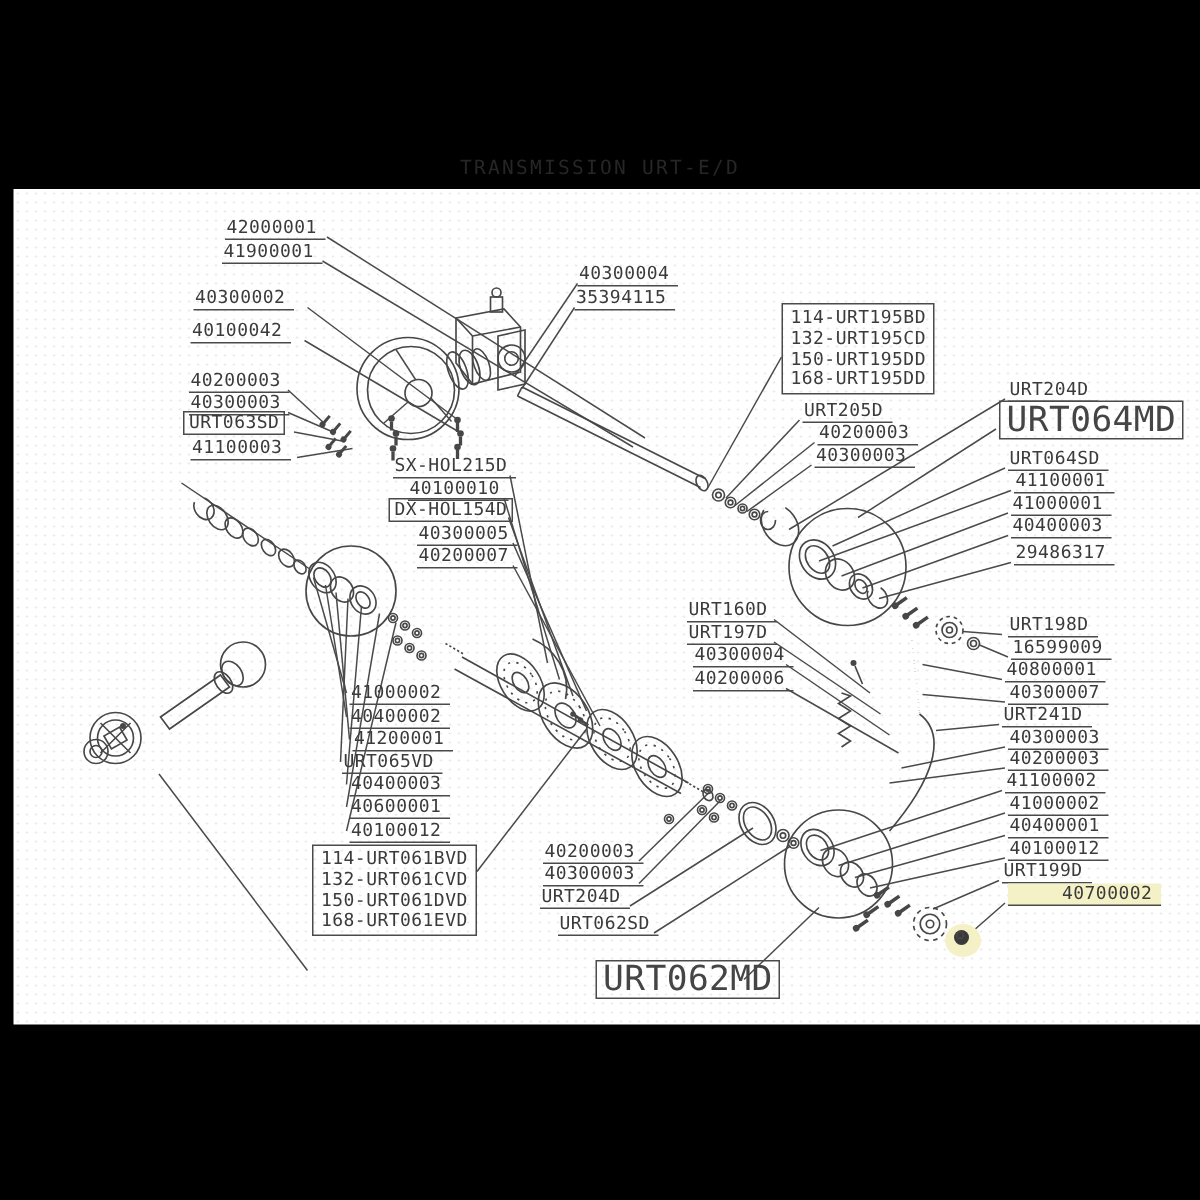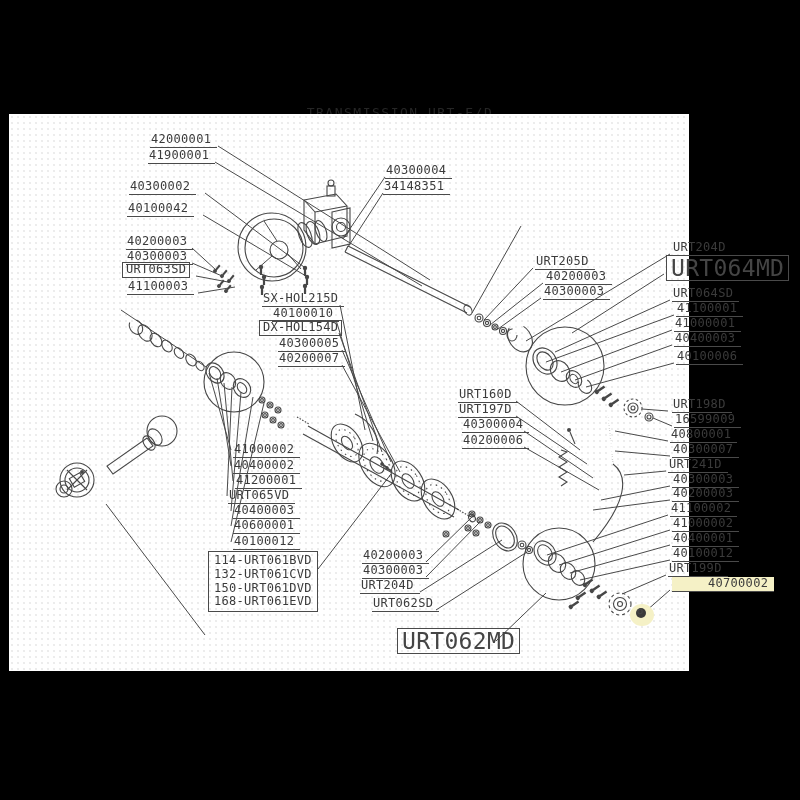--- a/index.html
+++ b/index.html
@@ -1,20 +1,20 @@
 <!DOCTYPE html>
 <html><head>
 <meta charset="utf-8">
 <style>
   html,body{margin:0;padding:0;background:#000;}
   .stage{position:relative;width:800px;height:800px;background:#000;overflow:hidden;
          font-family:"DejaVu Sans Mono","Liberation Mono",monospace;}
   .title{position:absolute;left:0;top:105px;width:100%;text-align:center;
          color:#262626;font-size:13px;letter-spacing:1.5px;}
-  .sheet{position:absolute;left:9px;top:114px;width:680px;height:557px;background:#fff;
+  .sheet{position:absolute;left:9px;top:126px;width:792px;height:557px;background:#fff;
          background-image:radial-gradient(circle,#ececec 0.7px,transparent 0.9px);
          background-size:6px 6px;}
   .sheet svg{position:absolute;left:0;top:0;}
   .lbl{position:absolute;font-size:12px;line-height:13px;color:#3b3b3b;white-space:nowrap;
        letter-spacing:0.3px;padding:0 6px 1px 1px;border-bottom:1.2px solid #4a4a4a;}
   .lbl.box{border:1.2px solid #4a4a4a;padding:0 3px 1px 3px;}
   .lbl.big{font-size:23px;line-height:22px;border:1.4px solid #4a4a4a;padding:1px 4px;color:#454545;}
   .lbl.hl{background:#f5f1c6;padding-left:36px;}
   .grpbox{position:absolute;border:1.2px solid #4a4a4a;padding:2px 5px;font-size:12px;
           line-height:13.8px;color:#3b3b3b;letter-spacing:0.3px;white-space:nowrap;background:transparent;}
@@ -350,39 +350,45 @@
     <div class="lbl" style="left:141px;top:19px">42000001</div>
     <div class="lbl" style="left:139px;top:35px">41900001</div>
     <div class="lbl" style="left:120px;top:66px">40300002</div>
     <div class="lbl" style="left:118px;top:88px">40100042</div>
     <div class="lbl" style="left:117px;top:121px">40200003</div>
     <div class="lbl" style="left:117px;top:136px">40300003</div>
     <div class="lbl box" style="left:113px;top:148px">URT063SD</div>
     <div class="lbl" style="left:118px;top:166px">41100003</div>
 
     <div class="lbl" style="left:376px;top:50px">40300004</div>
-    <div class="lbl" style="left:374px;top:66px">34148351</div>
+    <div class="lbl" style="left:374px;top:66px">35394115</div>
 
     <div class="lbl" style="left:253px;top:178px">SX-HOL215D</div>
     <div class="lbl" style="left:263px;top:193px">40100010</div>
     <div class="lbl box" style="left:250px;top:206px">DX-HOL154D</div>
     <div class="lbl" style="left:269px;top:223px">40300005</div>
     <div class="lbl" style="left:269px;top:238px">40200007</div>
 
+    <div class="grpbox" style="left:512px;top:76px">
+      <div>114-URT195BD</div>
+      <div>132-URT195CD</div>
+      <div>150-URT195DD</div>
+      <div>168-URT195DD</div>
+    </div>
     <div class="lbl" style="left:526px;top:141px">URT205D</div>
     <div class="lbl" style="left:536px;top:156px">40200003</div>
     <div class="lbl" style="left:534px;top:171px">40300003</div>
 
     <div class="lbl" style="left:663px;top:127px">URT204D</div>
     <div class="lbl big" style="left:657px;top:141px">URT064MD</div>
     <div class="lbl" style="left:663px;top:173px">URT064SD</div>
     <div class="lbl" style="left:667px;top:188px">41100001</div>
     <div class="lbl" style="left:665px;top:203px">41000001</div>
     <div class="lbl" style="left:665px;top:218px">40400003</div>
-    <div class="lbl" style="left:667px;top:236px">40100006</div>
+    <div class="lbl" style="left:667px;top:236px">29486317</div>
 
     <div class="lbl" style="left:449px;top:274px">URT160D</div>
     <div class="lbl" style="left:449px;top:289px">URT197D</div>
     <div class="lbl" style="left:453px;top:304px">40300004</div>
     <div class="lbl" style="left:453px;top:320px">40200006</div>
 
     <div class="lbl" style="left:663px;top:284px">URT198D</div>
     <div class="lbl" style="left:665px;top:299px">16599009</div>
     <div class="lbl" style="left:661px;top:314px">40800001</div>
     <div class="lbl" style="left:663px;top:329px">40300007</div>

